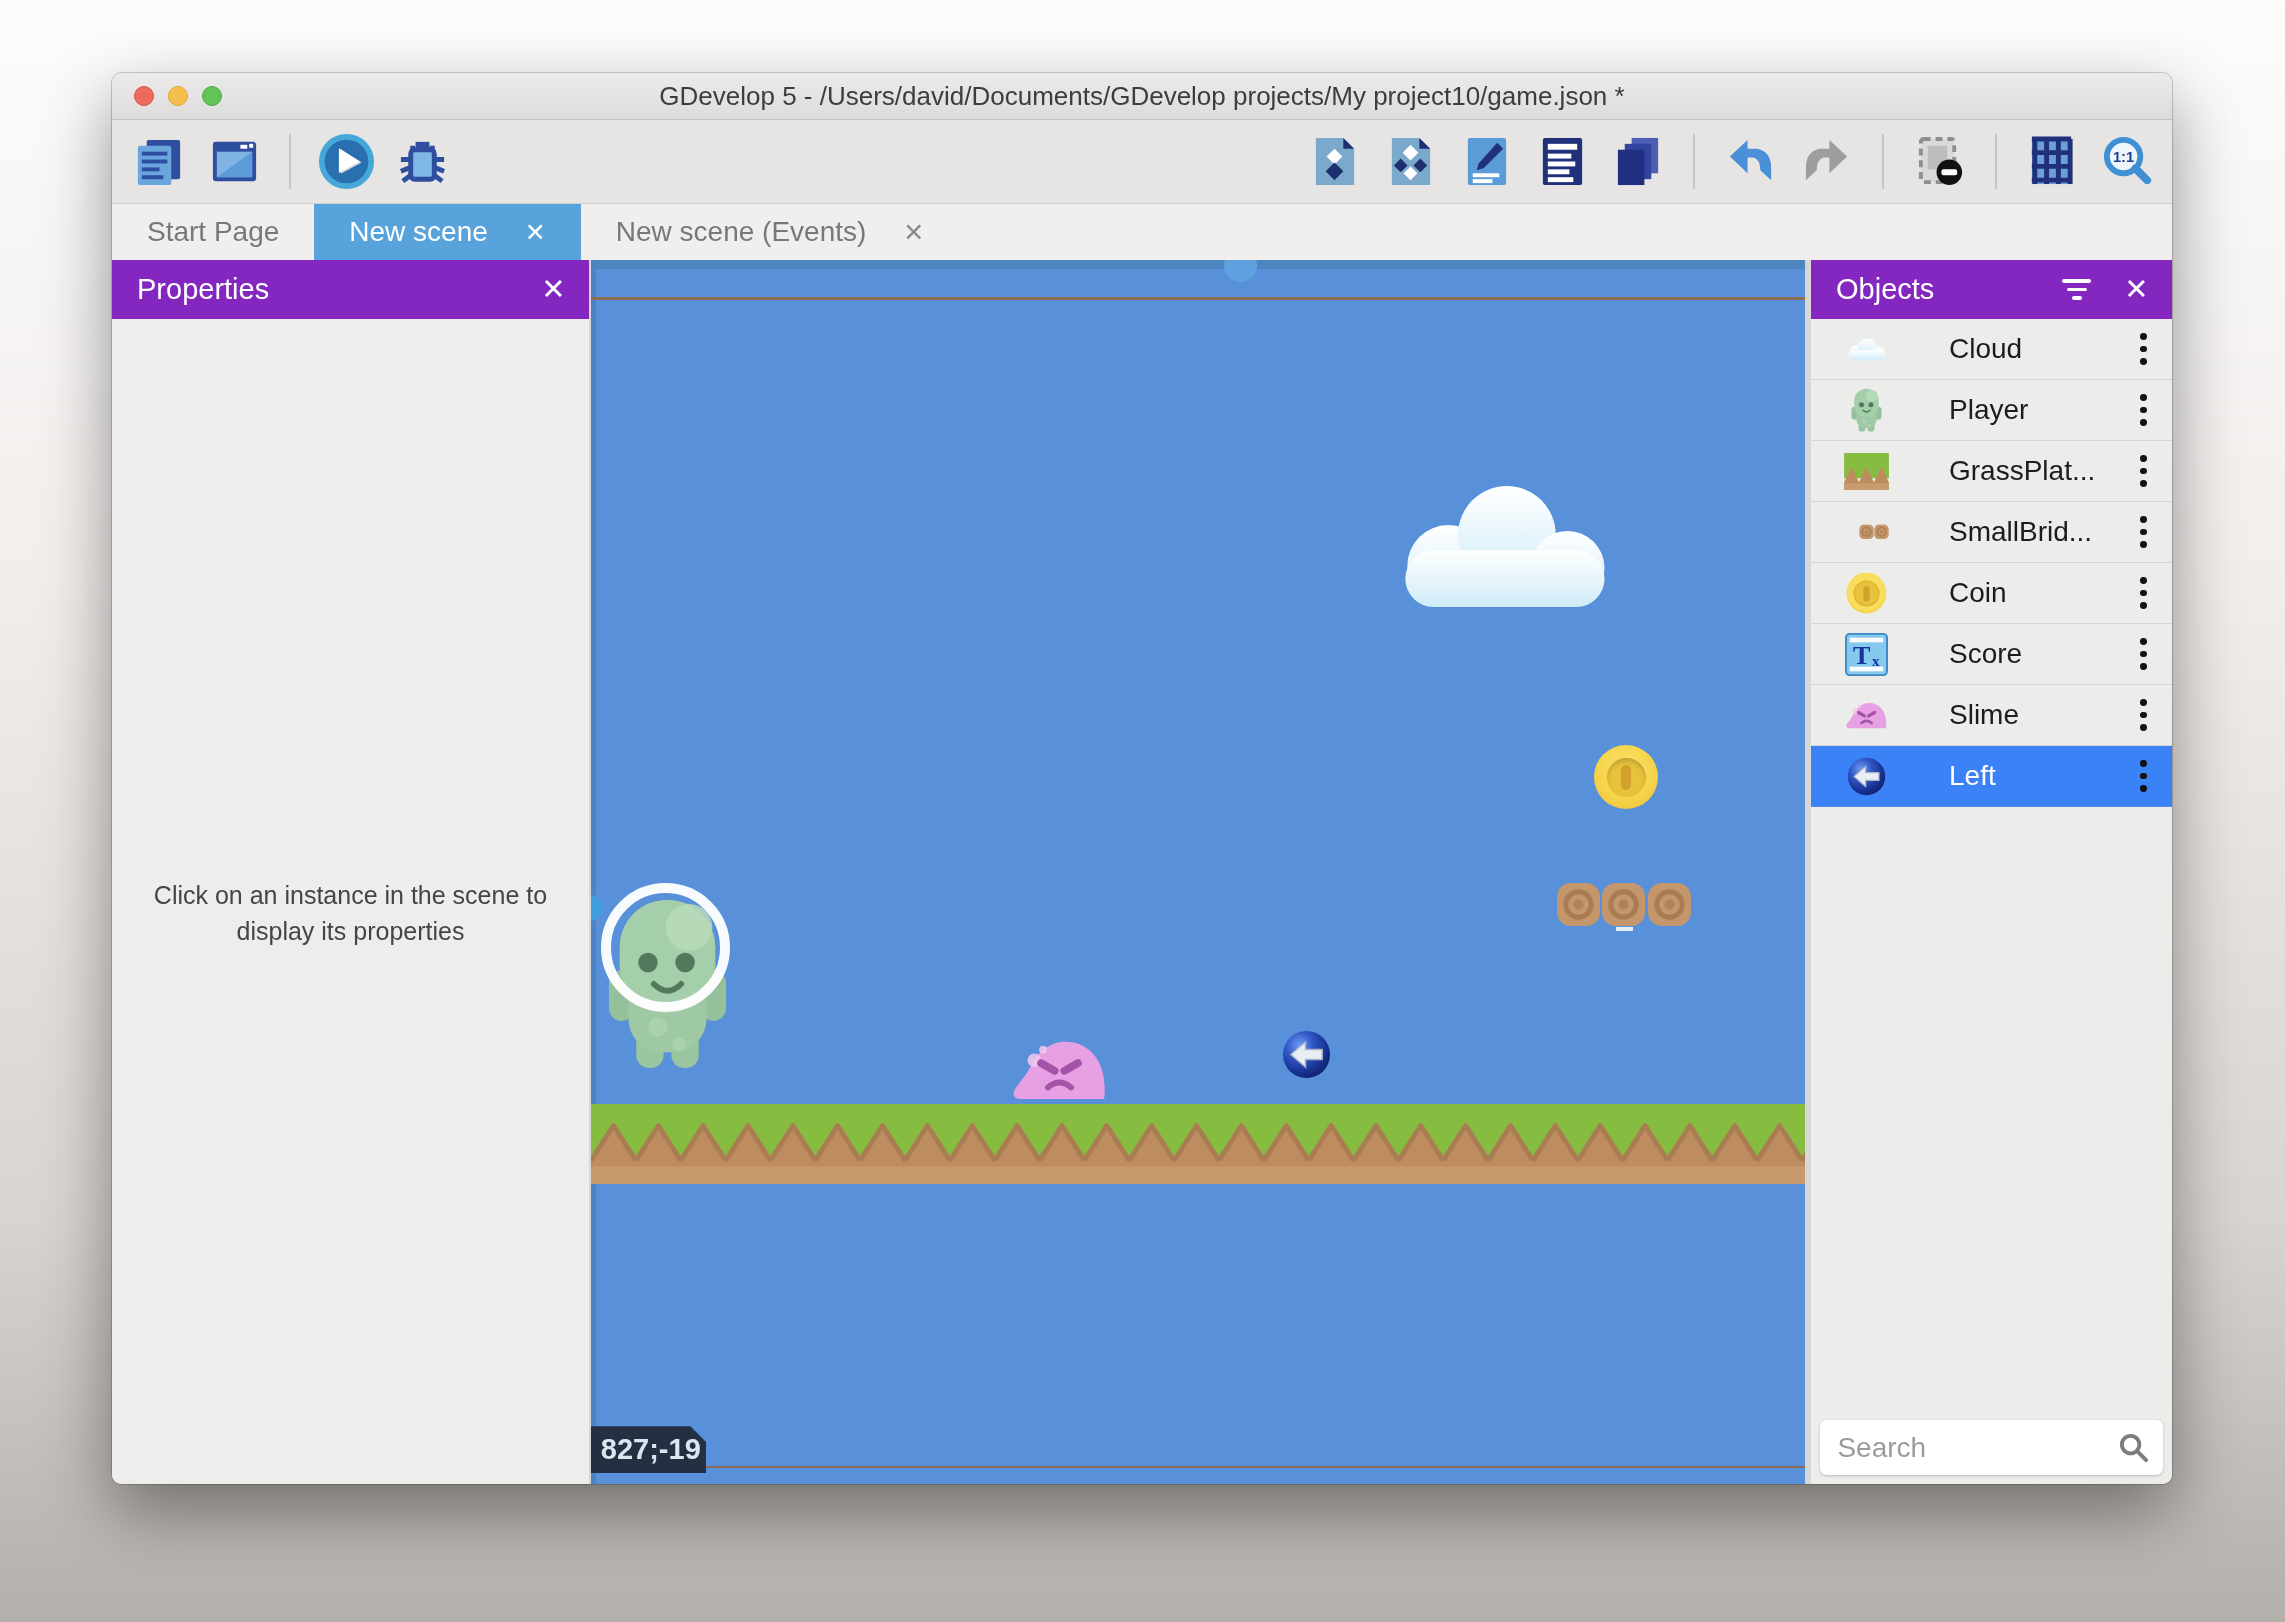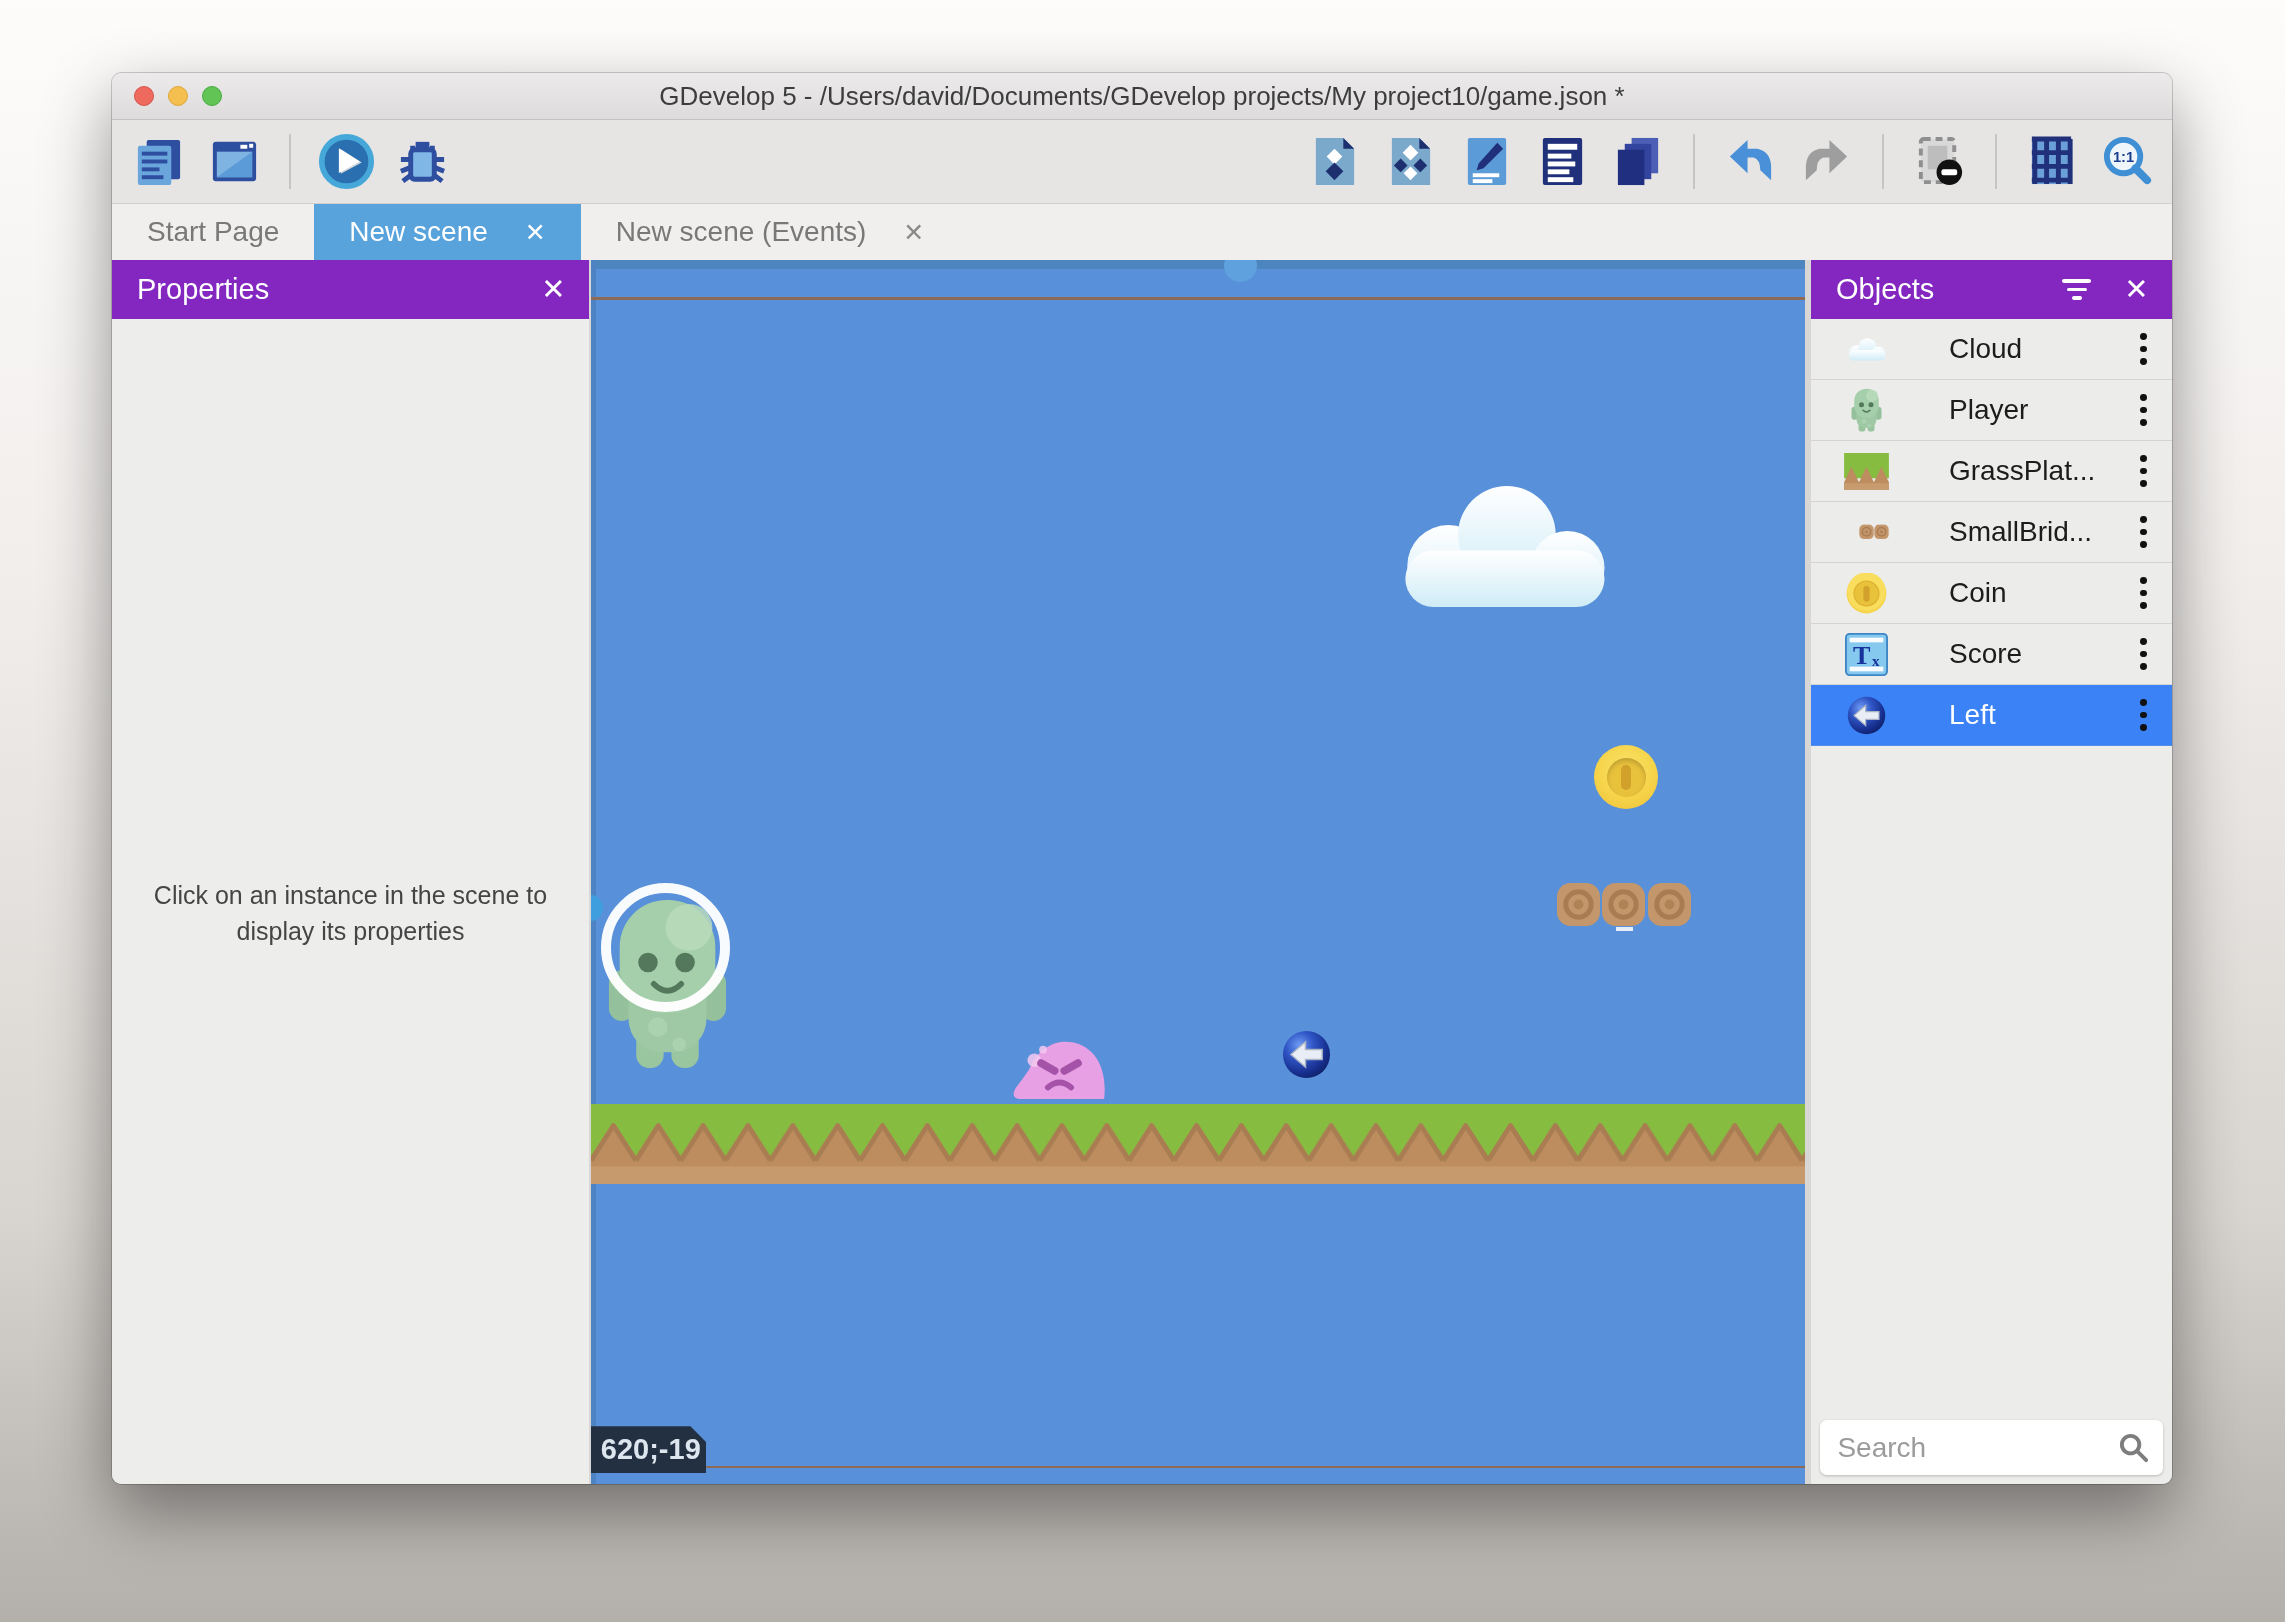--- a/index.html
+++ b/index.html
@@ -400,21 +400,21 @@
           <use href="#sym-sphere"></use>
         </svg>
 
       <svg class="ground" viewBox="0 0 1245 82" preserveAspectRatio="none">
         <rect x="0" y="0" width="1245" height="82" fill="#86bd41"></rect>
         <rect x="0" y="0" width="1245" height="82" fill="url(#zigzag)"></rect>
         <rect x="0" y="64" width="1245" height="18" fill="#c79b6e" opacity="0.9"></rect>
       </svg>
 
       <div class="scene-line bottom-line"></div>
-      <div class="coord-badge">620;-19</div>
+      <div class="coord-badge">827;-19</div>
     </div>
 
     <div class="objects">
       <div class="panel-header">
         <span class="ptitle">Objects</span>
         <span class="obj-header-icons">
           <span class="filter-icon">
               <i></i>
               <i></i>
               <i></i>
@@ -512,20 +512,33 @@
           </svg>
         </span>
         <span class="olabel">Score</span>
         <span class="dots">
             <i></i>
             <i></i>
             <i></i>
           </span>
       </div>
 
+      <div class="obj-row">
+        <span class="icon-box">
+            <svg width="43" height="28" viewBox="0 0 100 66">
+              <use href="#sym-slime"></use>
+            </svg>
+          </span>
+        <span class="olabel">Slime</span>
+        <span class="dots">
+            <i></i>
+            <i></i>
+            <i></i>
+          </span>
+      </div>
 
       <div class="obj-row selected">
         <span class="icon-box">
             <svg width="39" height="39" viewBox="0 0 50 50">
               <use href="#sym-sphere"></use>
             </svg>
           </span>
         <span class="olabel">Left</span>
         <span class="dots">
             <i></i>

